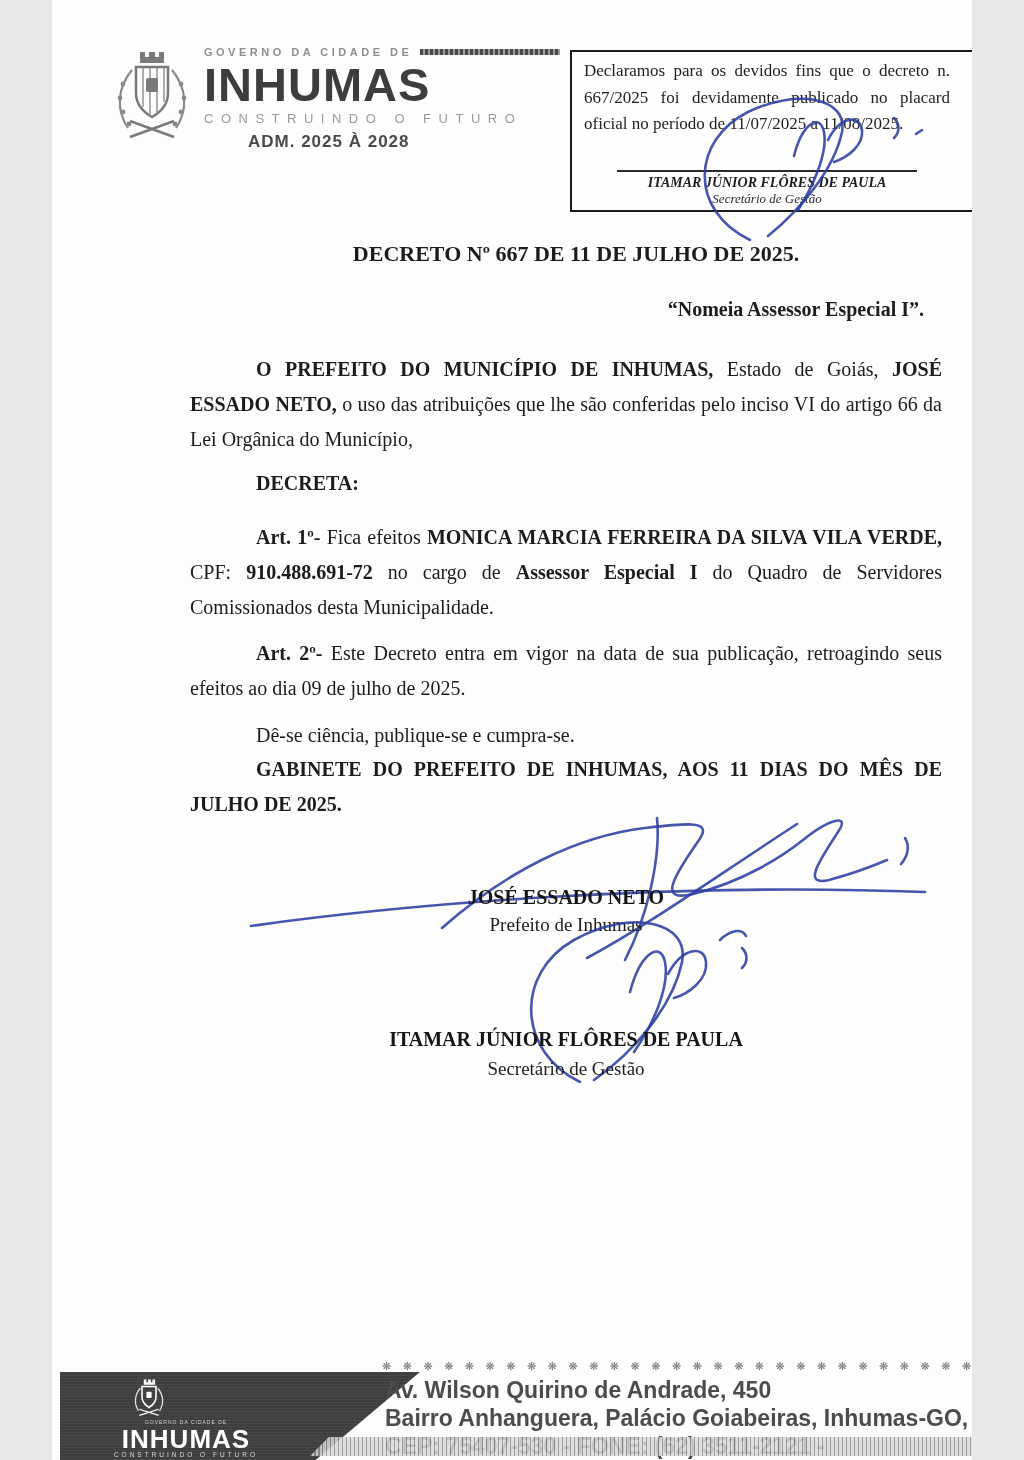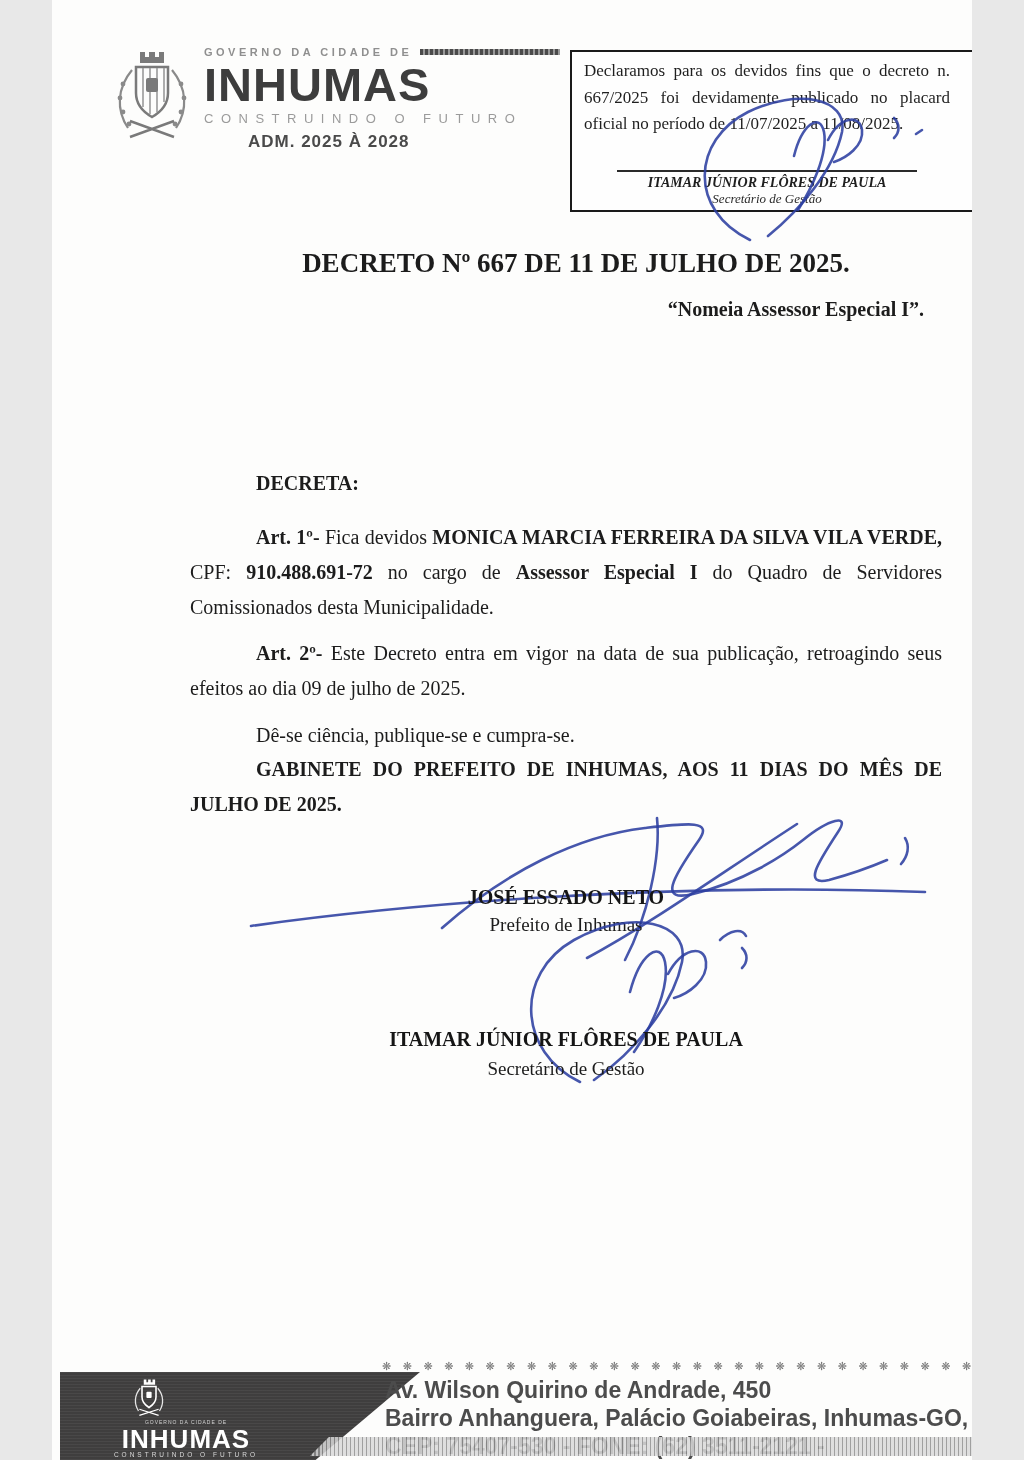--- a/index.html
+++ b/index.html
@@ -30,21 +30,21 @@
     border:2px solid #1a1a1a; padding:6px 24px 0 12px; background:rgba(255,255,255,.6); }
   .stamp-decl { font-size:17px; line-height:26.5px; text-align:justify; color:#1f1f1f; }
   .stamp-line { width:300px; margin:32px auto 3px auto; border-top:2px solid #2a2a2a; }
   .stamp-name { font-size:14px; font-weight:bold; font-style:italic; text-align:center; color:#1f1f1f; }
   .stamp-role { font-size:13px; font-style:italic; text-align:center; color:#2a2a2a; }
 
   
   .blk { position:absolute; left:138px; width:752px; font-size:20px; line-height:35px; }
   .blk .b { font-weight:bold; }
   .just { text-align:justify; text-indent:66px; }
-  #title   { top:246px; text-align:center; font-weight:bold; font-size:27px; padding-left:20px; }
+  #title   { top:236px; text-align:center; font-weight:bold; font-size:22px; padding-left:20px; }
   #subject { top:292px; text-align:right; font-weight:bold; padding-right:18px; }
   #preamble{ top:352px; }
   #decreta { top:466px; }
   #art1    { top:520px; }
   #art2    { top:636px; }
   #closing { top:718px; }
   #gabinete{ top:752px; }
 
   .sig-name { position:absolute; left:138px; width:752px; text-align:center;
     font-weight:bold; font-size:20px; color:#151515; }
@@ -135,22 +135,23 @@
   <svg id="sig-stamp" class="sig-svg" viewBox="0 0 280 158">
     <path d="M86 152 C 24 122 28 52 84 24 C 134 0 184 10 178 44 C 170 82 136 122 104 148"></path>
     <path d="M130 68 C 138 36 156 24 160 44 C 164 66 148 100 134 122"></path>
     <path d="M164 52 C 176 28 196 26 198 42 C 200 58 182 70 170 74"></path>
     <path d="M230 30 C 236 36 236 44 230 50"></path>
     <path d="M252 46 L 258 42"></path>
   </svg>
 
   <div id="title" class="blk">DECRETO Nº 667 DE 11 DE JULHO DE 2025.</div>
   <div id="subject" class="blk">“Nomeia Assessor Especial I”.</div>
+  <div id="preamble" class="blk just"><span class="b">O PREFEITO DO MUNICÍPIO DE INHUMAS,</span><span> Estado de Goiás, </span><span class="b">JOSÉ ESSADO NETO,</span><span> o uso das atribuições que lhe são conferidas pelo inciso VI do artigo 66 da Lei Orgânica do Município,</span></div>
   <div id="decreta" class="blk just"><span class="b">DECRETA:</span></div>
-  <div id="art1" class="blk just"><span class="b">Art. 1º-</span><span> Fica devidos </span><span class="b">MONICA MARCIA FERREIRA DA SILVA VILA VERDE,</span><span> CPF: </span><span class="b">910.488.691-72</span><span> no cargo de </span><span class="b">Assessor Especial I</span><span> do Quadro de Servidores Comissionados desta Municipalidade.</span></div>
+  <div id="art1" class="blk just"><span class="b">Art. 1º-</span><span> Fica efeitos </span><span class="b">MONICA MARCIA FERREIRA DA SILVA VILA VERDE,</span><span> CPF: </span><span class="b">910.488.691-72</span><span> no cargo de </span><span class="b">Assessor Especial I</span><span> do Quadro de Servidores Comissionados desta Municipalidade.</span></div>
   <div id="art2" class="blk just"><span class="b">Art. 2º-</span><span> Este Decreto entra em vigor na data de sua publicação, retroagindo seus efeitos ao dia 09 de julho de 2025.</span></div>
   <div id="closing" class="blk just"><span>Dê-se ciência, publique-se e cumpra-se.</span></div>
   <div id="gabinete" class="blk just"><span class="b">GABINETE DO PREFEITO DE INHUMAS, AOS 11 DIAS DO MÊS DE JULHO DE 2025.</span></div>
 
   <svg id="sig-mayor" class="sig-svg" viewBox="0 0 700 160">
     <path d="M14 120 C 170 98 430 76 688 86"></path>
     <path d="M205 122 C 268 66 340 30 408 22 C 452 17 476 14 462 34 C 434 74 422 96 456 88 C 506 76 546 50 566 34 C 592 13 614 7 601 26 C 580 58 566 80 592 74 C 618 67 636 60 650 54"></path>
     <path d="M420 12 C 424 52 410 112 388 154"></path>
     <path d="M560 18 C 480 70 410 120 350 152"></path>
     <path d="M668 32 C 673 40 671 50 664 58"></path>

